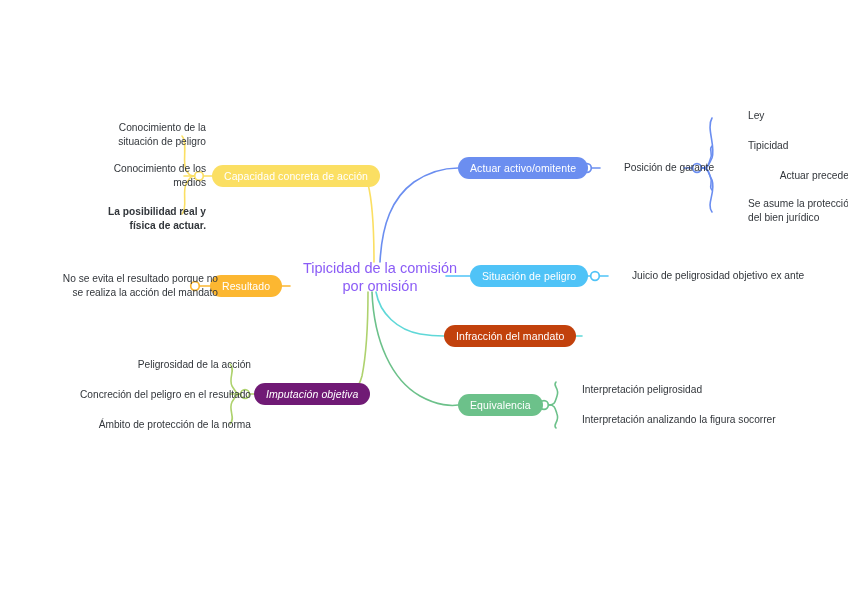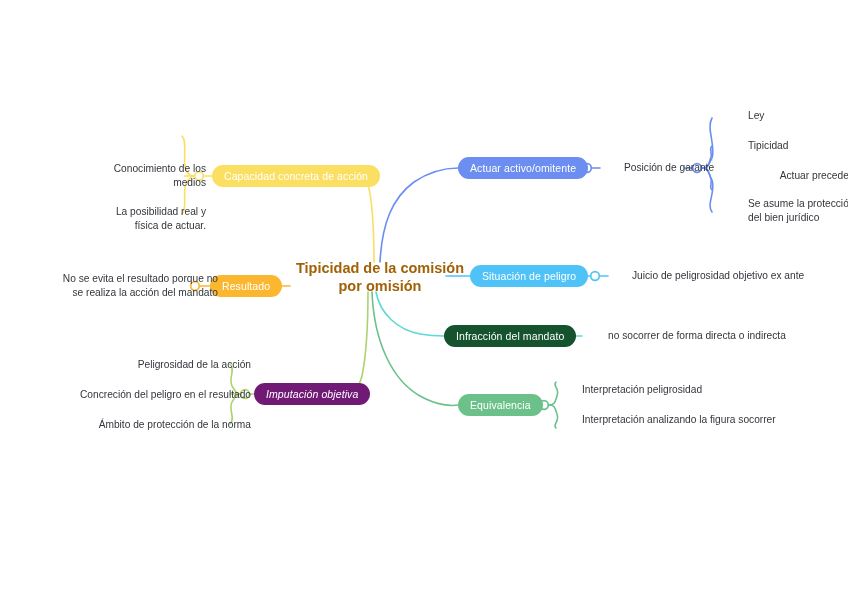--- a/index.html
+++ b/index.html
@@ -49,22 +49,22 @@
     line-height: 13.5px;
     color: #32363b;
     white-space: pre-line;
     margin-left: 26px;
   }
   .leaf-label.right { text-align: left; }
   .leaf-label.left  { text-align: right; }
   .center-title {
     position: absolute;
     font-size: 14.5px;
-    font-weight: bold;
-    color: #a16207;
+    font-weight: normal;
+    color: #8b5cf6;
     line-height: 18px;
     text-align: center;
     white-space: pre-line;
   }
 </style>
 </head>
 <body>
 
 <div id="map-root">
 
@@ -128,25 +128,27 @@
       <path d="M549 405 C 555 405, 555 408, 557 414 C 560 422, 552 424, 556 428"></path>
     </g>
     <circle cx="544" cy="405" r="4.3" fill="#ffffff" stroke="#6cc18a" stroke-width="1.7"></circle>
   </svg>
 
   <div class="center-title" style="left:290px; top:259px; width:180px;">Tipicidad de la comisión
 por omisión</div>
 
   <div class="node-pill" style="left:212px; top:165px; background:#fbdf63;">Capacidad concreta de acción</div>
 
+  <div class="leaf-label left" style="left:60px; top:121px; width:120px;">Conocimiento de la
+situación de peligro</div>
 
   <div class="leaf-label left" style="left:60px; top:162px; width:120px;">Conocimiento de los
 medios</div>
 
-  <div class="leaf-label left" style="left:60px; top:205px; width:120px;">La posibilidad real y
+  <div class="leaf-label left" style="left:60px; top:205px; width:120px;font-weight:bold;">La posibilidad real y
 física de actuar.</div>
 
   <div class="node-pill" style="left:210px; top:275px; background:#fcb731;">Resultado</div>
 
   <div class="leaf-label left" style="left:22px; top:272px; width:170px;">No se evita el resultado porque no
 se realiza la acción del mandato</div>
 
   <div class="node-pill" style="left:254px; top:383px; background:#701a75;font-style:italic;">Imputación objetiva</div>
 
   <div class="leaf-label left" style="left:60px; top:358px; width:165px;text-align:right;">Peligrosidad de la acción</div>
@@ -165,23 +167,22 @@
 
   <div class="leaf-label right" style="left:722px; top:169px; width:115px;text-align:right;">Actuar precedente</div>
 
   <div class="leaf-label right" style="left:722px; top:197px; width:120px;">Se asume la protección
 del bien jurídico</div>
 
   <div class="node-pill" style="left:470px; top:265px; background:#4fc3f7;">Situación de peligro</div>
 
   <div class="leaf-label right" style="left:606px; top:269px; width:230px;">Juicio de peligrosidad objetivo ex ante</div>
 
-  <div class="node-pill" style="left:444px; top:325px; background:#14532d;">Infracción del mandato</div>
+  <div class="node-pill" style="left:444px; top:325px; background:#c2410c;">Infracción del mandato</div>
 
-  <div class="leaf-label right" style="left:582px; top:329px; width:240px;">no socorrer de forma directa o indirecta</div>
 
   <div class="node-pill" style="left:458px; top:394px; background:#6cc18a;">Equivalencia</div>
 
   <div class="leaf-label right" style="left:556px; top:383px; width:250px;">Interpretación peligrosidad</div>
 
   <div class="leaf-label right" style="left:556px; top:413px; width:260px;">Interpretación analizando la figura socorrer</div>
 
 </div>
 
 </body></html>

